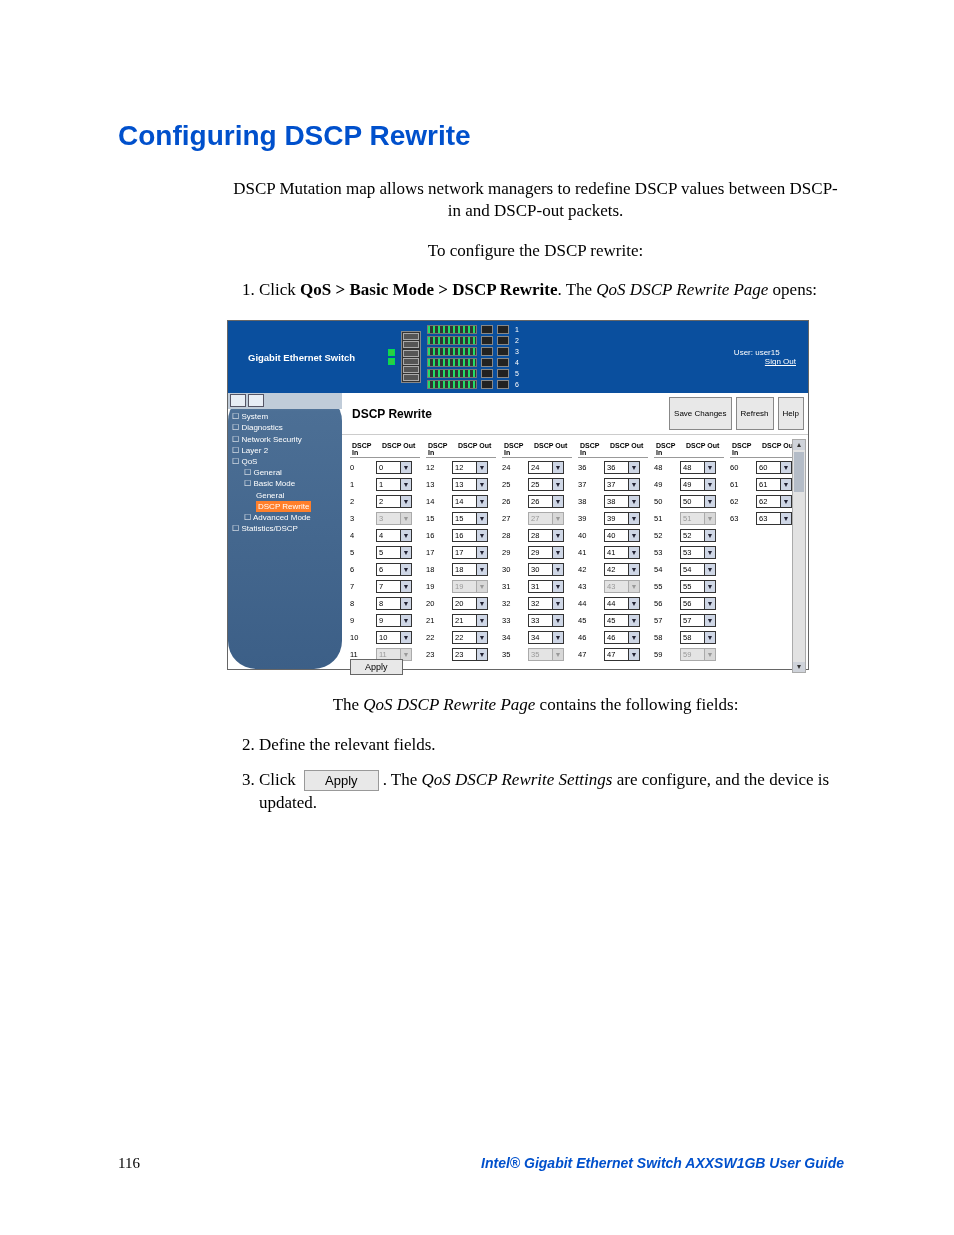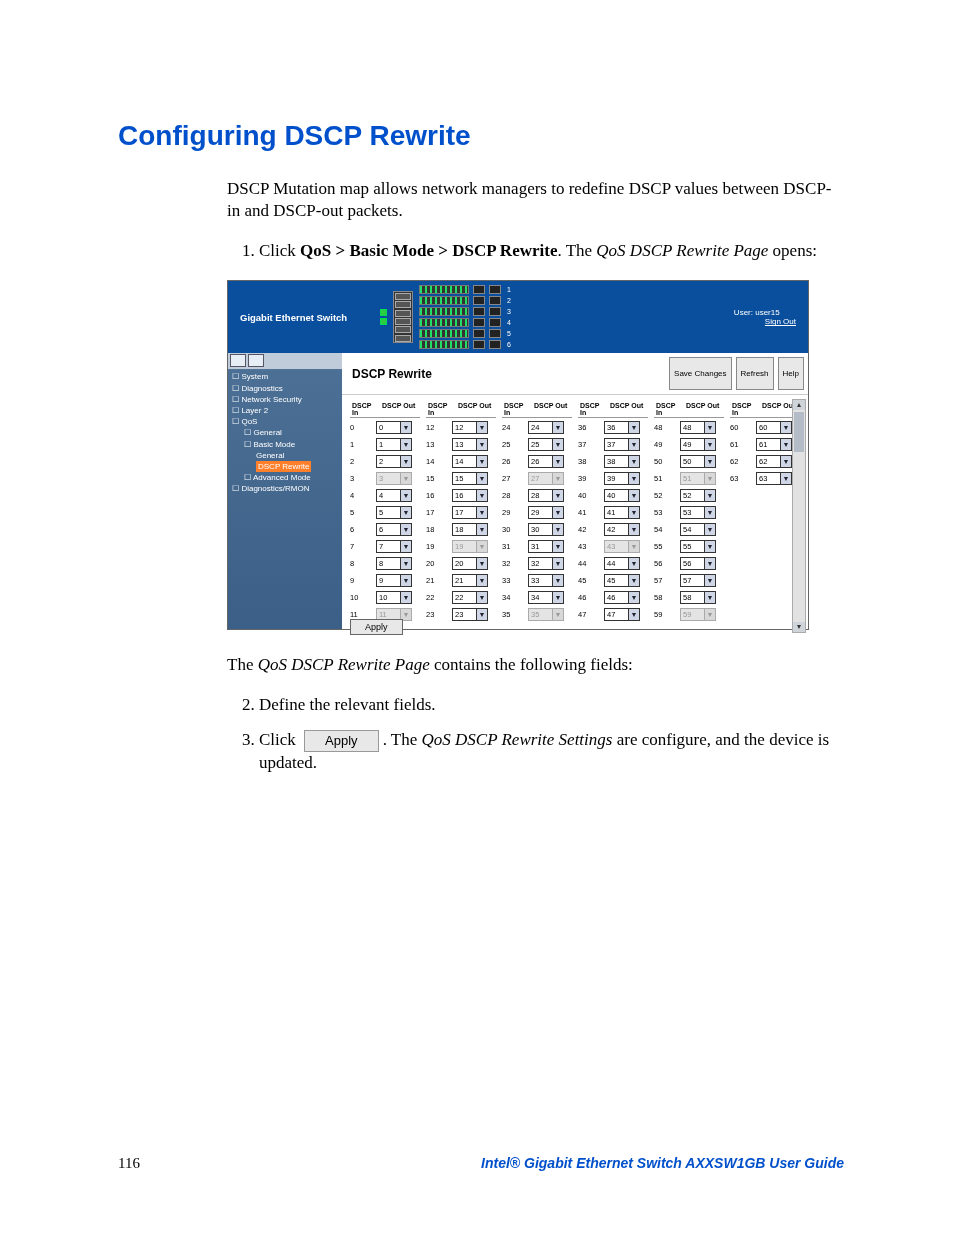--- a/index.html
+++ b/index.html
@@ -15,21 +15,21 @@
     position: relative;
   }
   h1.section-title {
     font-family: Helvetica, Arial, sans-serif;
     font-weight: bold;
     font-size: 28px;
     color: #0050cc;
     margin: 0 0 26px 0;
   }
   .body-indent { margin-left: 109px; }
-  p.body-text { font-size: 17px; line-height: 1.28; margin: 4px 0 18px 0; }
+  p.body-text { font-size: 17px; line-height: 1.28; margin: 4px 0 18px 0; text-align: center; }
   ol.steps { margin: 0 0 18px 32px; padding: 0; font-size: 17px; }
   ol.steps li { margin-bottom: 12px; line-height: 1.35; }
   .bold { font-weight: bold; }
   .italic { font-style: italic; }
   .figure-caption {
     font-family: Helvetica, Arial, sans-serif;
     color: #0050cc;
     font-weight: bold;
     font-size: 15px;
     text-align: center;
@@ -48,21 +48,21 @@
     color: #fff;
     display: flex;
     align-items: center;
     height: 72px;
     position: relative;
   }
   .app-name {
     font-weight: bold;
     font-family: Arial, Helvetica, sans-serif;
     font-size: 9.5px;
-    padding-left: 12px;
+    padding-left: 20px;
     width: 140px;
   }
   .device-graphic {
     flex: 1;
     display: flex;
     align-items: center;
     gap: 6px;
   }
   .leds { display:flex; flex-direction:column; gap:2px; }
   .led { width:5px; height:5px; background:#2ecc40; border:1px solid #0d5; }
@@ -87,20 +87,21 @@
   .rack-num{ color:#fff; font-size:7px; width:6px; text-align:right;}
   .user-box { margin-left:auto; margin-right:12px; text-align:left; font-size:8px;}
   .user-box a { color:#fff; text-decoration:underline; display:block;margin-left:31px; }
   .app-body { display:flex; height:276px; background:#fff; }
   .sidebar {
     width:150px;
     background: linear-gradient(#8aa3bd,#4c6f95 18px,#3c5f87);
     color:#fff;
     font-size:8px;
     line-height:1.4;
+    border-radius:28px;
   }
   .sidebar-tools{ background:#c0ccd9; height:14px; display:flex; gap:2px; padding:1px 2px;}
   .tool-btn{ width:14px; height:11px; background:#e7edf5; border:1px solid #556;}
   .tree { list-style:none; margin:2px 0 0 0; padding:0 4px; }
   .tree li { white-space:nowrap; }
   .tree .lvl1::before{ content:"☐ "; color:#fff;}
   .tree .lvl2{ padding-left:12px;}
   .tree .lvl2::before{ content:"☐ "; color:#fff;}
   .tree .lvl3{ padding-left:24px;}
   .tree .active{ background:#ff7f2a; color:#fff; padding:0 2px; display:inline-block;}
@@ -159,20 +160,21 @@
 </head>
 <body>
 
 <div class="page">
 
   <h1 class="section-title">Configuring DSCP Rewrite</h1>
 
   <div class="body-indent">
     <p class="body-text">DSCP Mutation map allows network managers to redefine DSCP values between DSCP-in and DSCP-out packets.</p>
 
+    <p class="body-text">To configure the DSCP rewrite:</p>
 
     <ol class="steps" start="1">
       <li>
         <span>Click </span><span class="bold">QoS &gt; Basic Mode &gt; DSCP Rewrite</span><span>. The </span><span class="italic">QoS DSCP Rewrite Page</span><span> opens:</span>
       </li>
     </ol>
 
 
     <div class="app-shot">
       <div class="app-header">
@@ -244,21 +246,21 @@
             <li class="lvl1">System</li>
             <li class="lvl1">Diagnostics</li>
             <li class="lvl1">Network Security</li>
             <li class="lvl1">Layer 2</li>
             <li class="lvl1">QoS</li>
             <li class="lvl2">General</li>
             <li class="lvl2">Basic Mode</li>
             <li class="lvl3">General</li>
             <li class="lvl3"><span class="active">DSCP Rewrite</span></li>
             <li class="lvl2">Advanced Mode</li>
-            <li class="lvl1">Diagnostics/RMON</li>
+            <li class="lvl1">Statistics/DSCP</li>
           </ul>
         </div>
         <div class="content">
           <div class="content-header">
             <div class="content-title">DSCP Rewrite</div>
             <button class="hdr-btn">Save Changes</button>
             <button class="hdr-btn">Refresh</button>
             <button class="hdr-btn">Help</button>
           </div>
           <div class="content-inner">

